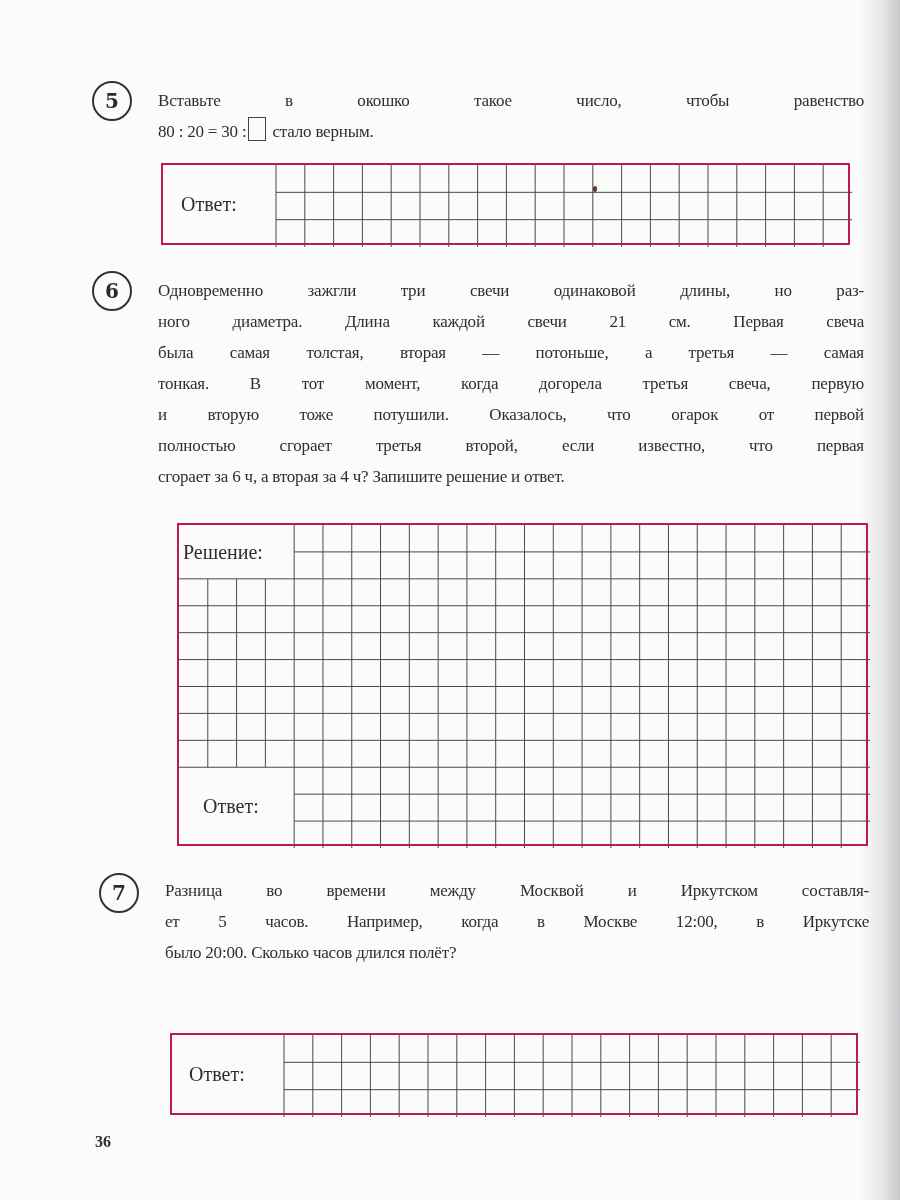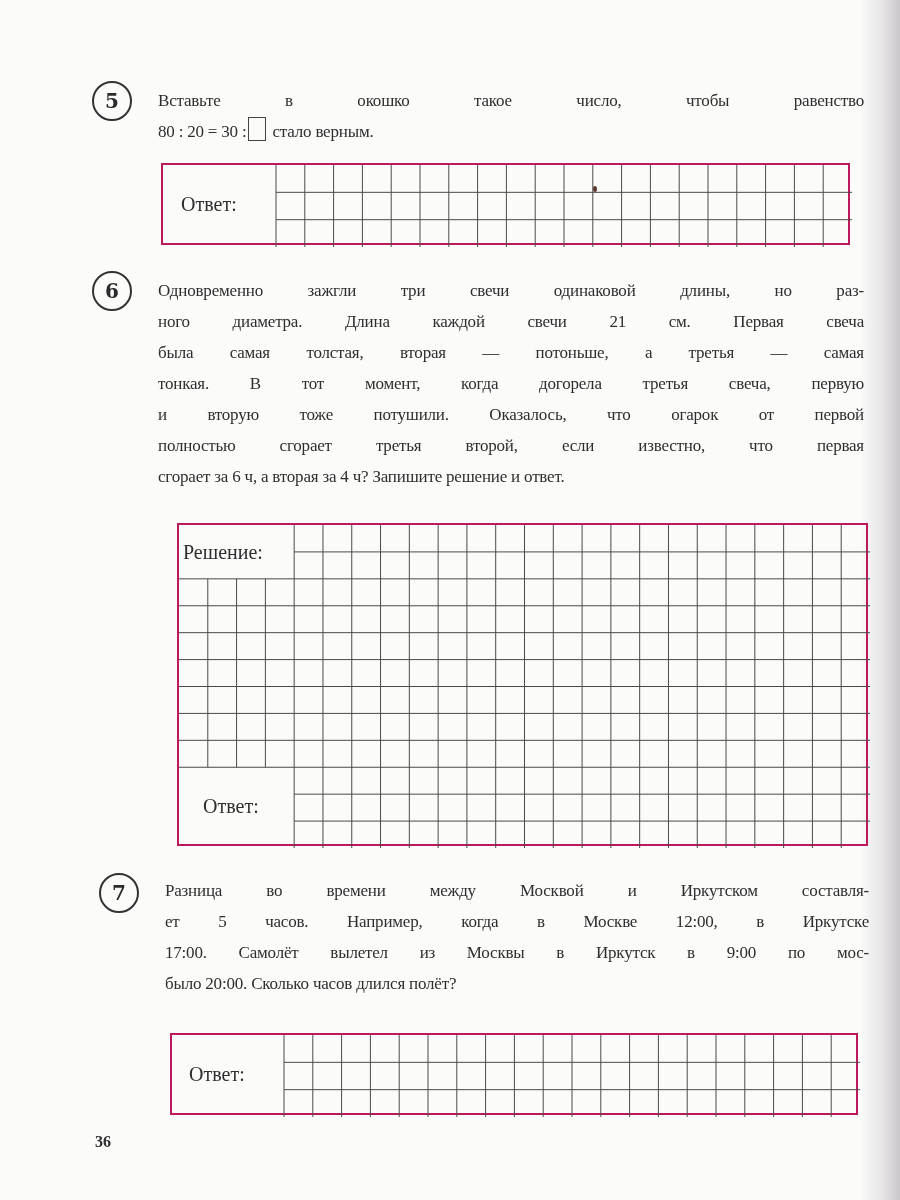--- a/index.html
+++ b/index.html
@@ -136,21 +136,20 @@
     <span class="box-label" style="left:4px; top:16px;">Решение:</span>
     <span class="box-label" style="left:24px; top:270px;">Ответ:</span>
   </div>
 </div>
 
 <div>
   <div class="task-num" style="left:99px; top:873px;">7</div>
   <div class="task-text" style="left:165px; top:875px; width:704px;">
     <span class="line">Разница во времени между Москвой и Иркутском составля-</span>
     <span class="line">ет 5 часов. Например, когда в Москве 12:00, в Иркутске</span>
-    <span class="line">17:00. Самолёт вылетел из Москвы в Иркутск в 9:00 по мос-</span>
     <span class="line last">было 20:00. Сколько часов длился полёт?</span>
   </div>
   <div class="answer-box" style="left:170px; top:1033px; width:688px; height:82px;">
     <svg class="grid-svg" id="grid7" width="688" height="82">
         <line x1="112" y1="0" x2="112" y2="82" stroke="#4a4a4a" stroke-width="1"></line>
         <line x1="140.8" y1="0" x2="140.8" y2="82" stroke="#4a4a4a" stroke-width="1"></line>
         <line x1="169.6" y1="0" x2="169.6" y2="82" stroke="#4a4a4a" stroke-width="1"></line>
         <line x1="198.4" y1="0" x2="198.4" y2="82" stroke="#4a4a4a" stroke-width="1"></line>
         <line x1="227.2" y1="0" x2="227.2" y2="82" stroke="#4a4a4a" stroke-width="1"></line>
         <line x1="256" y1="0" x2="256" y2="82" stroke="#4a4a4a" stroke-width="1"></line>

